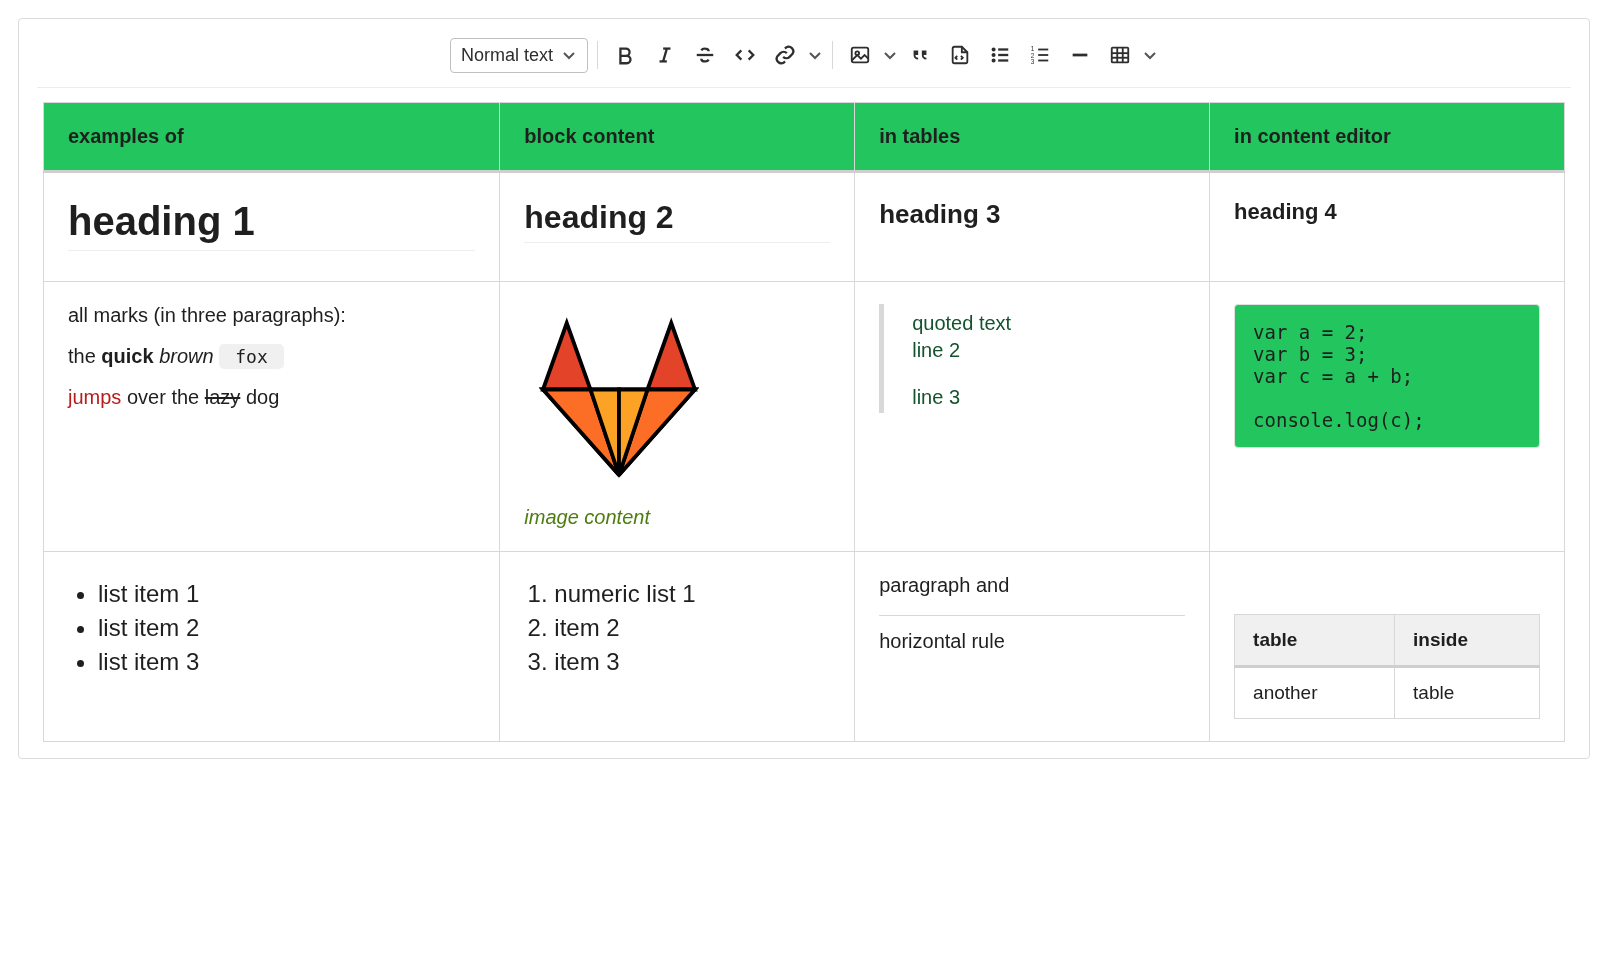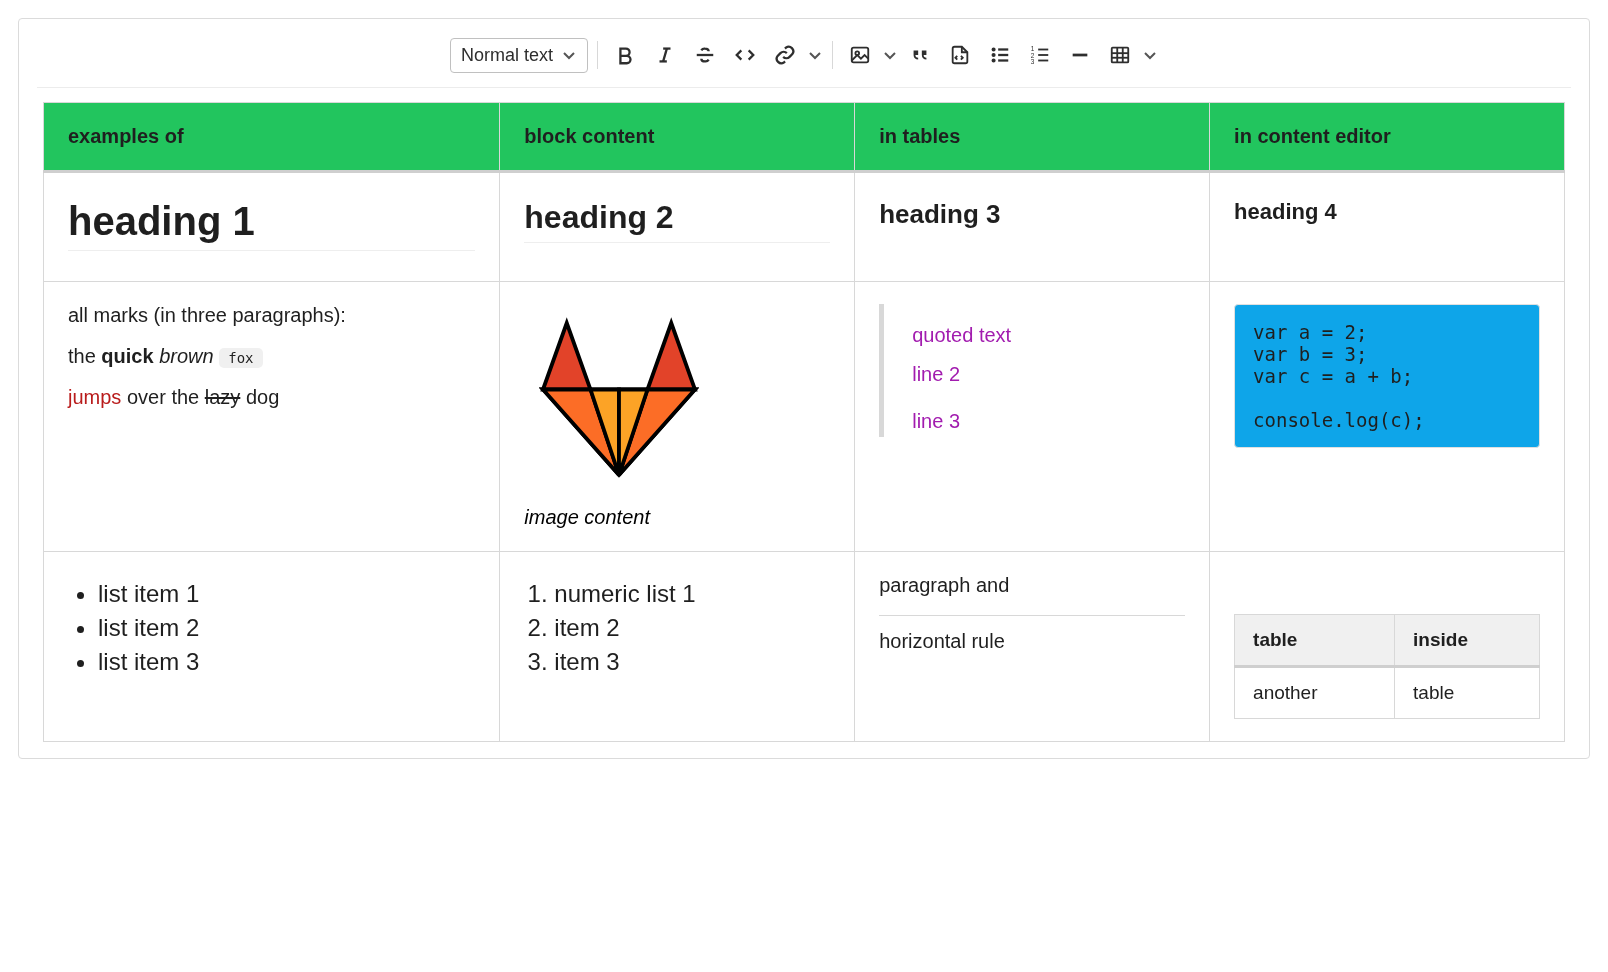--- a/index.html
+++ b/index.html
@@ -88,43 +88,43 @@
   h2 { font-size: 32px; padding-bottom: 6px; border-bottom: 1px solid #eee; }
   h3 { font-size: 26px; }
   h4 { font-size: 22px; }
 
   p { margin: 0 0 18px 0; font-size: 20px; }
   p:last-child { margin-bottom: 0; }
 
   .code-inline {
     background: #f0f0f0;
     border-radius: 5px;
-    padding: 2px 9px;
+    padding: 2px 16px;
     font-family: ui-monospace, SFMono-Regular, Menlo, Consolas, monospace;
-    font-size: 14px;
+    font-size: 18px;
   }
   a.link { color: #b91c1c; text-decoration: none; }
   .strike { text-decoration: line-through; }
   .bold { font-weight: 700; }
   .italic { font-style: italic; }
 
   .fox-logo { width: 190px; height: 190px; display:block; margin-bottom:12px; }
-  .caption { font-style: italic; font-size: 20px; color: #000000; }
+  .caption { font-style: italic; font-size: 20px; color: #4d7c0f; }
 
   blockquote {
     border-left: 5px solid #d8d8d8;
     margin: 0;
     padding: 4px 0 4px 28px;
     color: #6e7b8f;
     font-size: 20px;
   }
-  blockquote p { color: #a21caf; margin: 16px 0 4px 0; }
+  blockquote p { color: #14532d; margin: 4px 0 4px 0; }
 
   pre.code {
-    background: #0ea5e9;
+    background: #22c55e;
     border: 1px solid #e0e0e0;
     border-radius: 4px;
     padding: 16px 18px;
     font-family: ui-monospace, SFMono-Regular, Menlo, Consolas, monospace;
     font-size: 19px;
     white-space: pre;
     margin:0;
   }
 
   ul.bullets, ol.nums { margin: 0; padding-left: 30px; font-size: 24px; }

